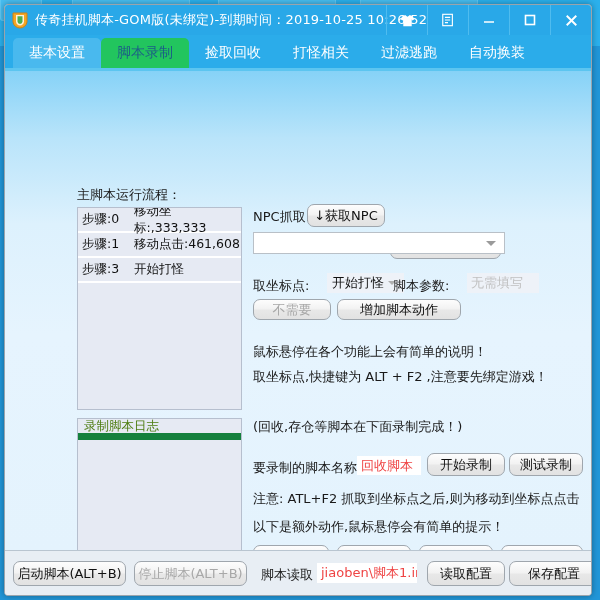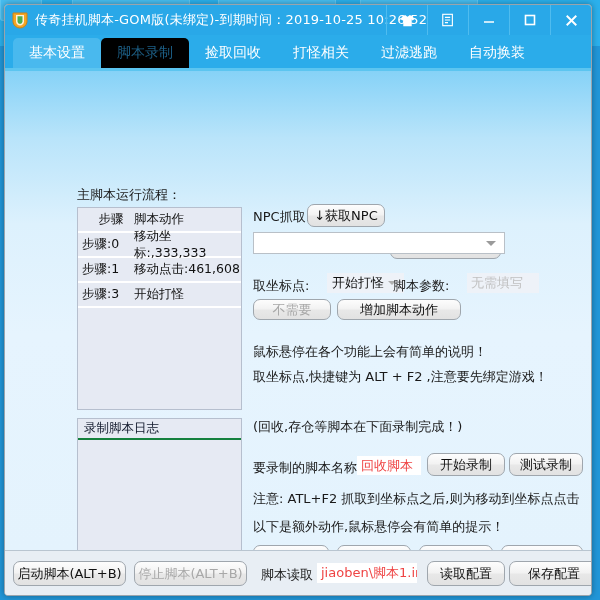--- a/index.html
+++ b/index.html
@@ -104,21 +104,21 @@
     padding: 0 16px;
     display: flex; align-items: center;
     font-size: 14px;
     color: #ffffff;
     cursor: pointer;
     border-radius: 5px 5px 0 0;
     white-space: nowrap;
   }
   .tab.first { background: #49b9ee; }
   .tab.active {
-    background: #000000;
+    background: #22c55e;
     color: #1c5f86;
   }
 
   
   #content {
     flex: 1;
     position: relative;
     background: linear-gradient(to bottom, #86d2f7 0%, #b9e4fa 14%, #ddf1fd 32%, #e6f4fe 55%, #e4f3fd 100%);
     overflow: hidden;
   }
@@ -162,23 +162,23 @@
     width: 165px; height: 190px;
     background: #e6eaf3;
     border: 1px solid #b6bfce;
     box-sizing: border-box;
     overflow: hidden;
   }
   #log-box .log-header {
     height: 21px;
     display: flex; align-items: center;
     padding-left: 6px;
-    border-bottom: 2px solid #15803d;
+    border-bottom: 7px solid #15803d;
     font-size: 12.5px;
-    color: #0f172a;
+    color: #4d7c0f;
     box-sizing: border-box;
   }
 
   
   .btn {
     position: absolute;
     background: linear-gradient(to bottom, #fdfdfd 0%, #f2f2f2 48%, #e8e8e8 52%, #e2e2e2 100%);
     border: 1px solid #9fa6ad;
     border-radius: 7px;
     font-size: 13px;
@@ -310,24 +310,20 @@
       <div class="tab">打怪相关</div>
       <div class="tab">过滤逃跑</div>
       <div class="tab">自动换装</div>
     </div>
 
   <div id="content">
 
     <div class="lbl" style="left:72px; top:115px;">主脚本运行流程：</div>
 
     <div id="steps-table">
-        <div class="row header">
-          <div class="c1 hdr">步骤</div>
-          <div class="c2">脚本动作</div>
-        </div>
         <div class="row">
           <div class="c1">步骤:0</div>
           <div class="c2">移动坐标:,333,333</div>
         </div>
         <div class="row">
           <div class="c1">步骤:1</div>
           <div class="c2">移动点击:461,608</div>
         </div>
         <div class="row">
           <div class="c1">步骤:3</div>

